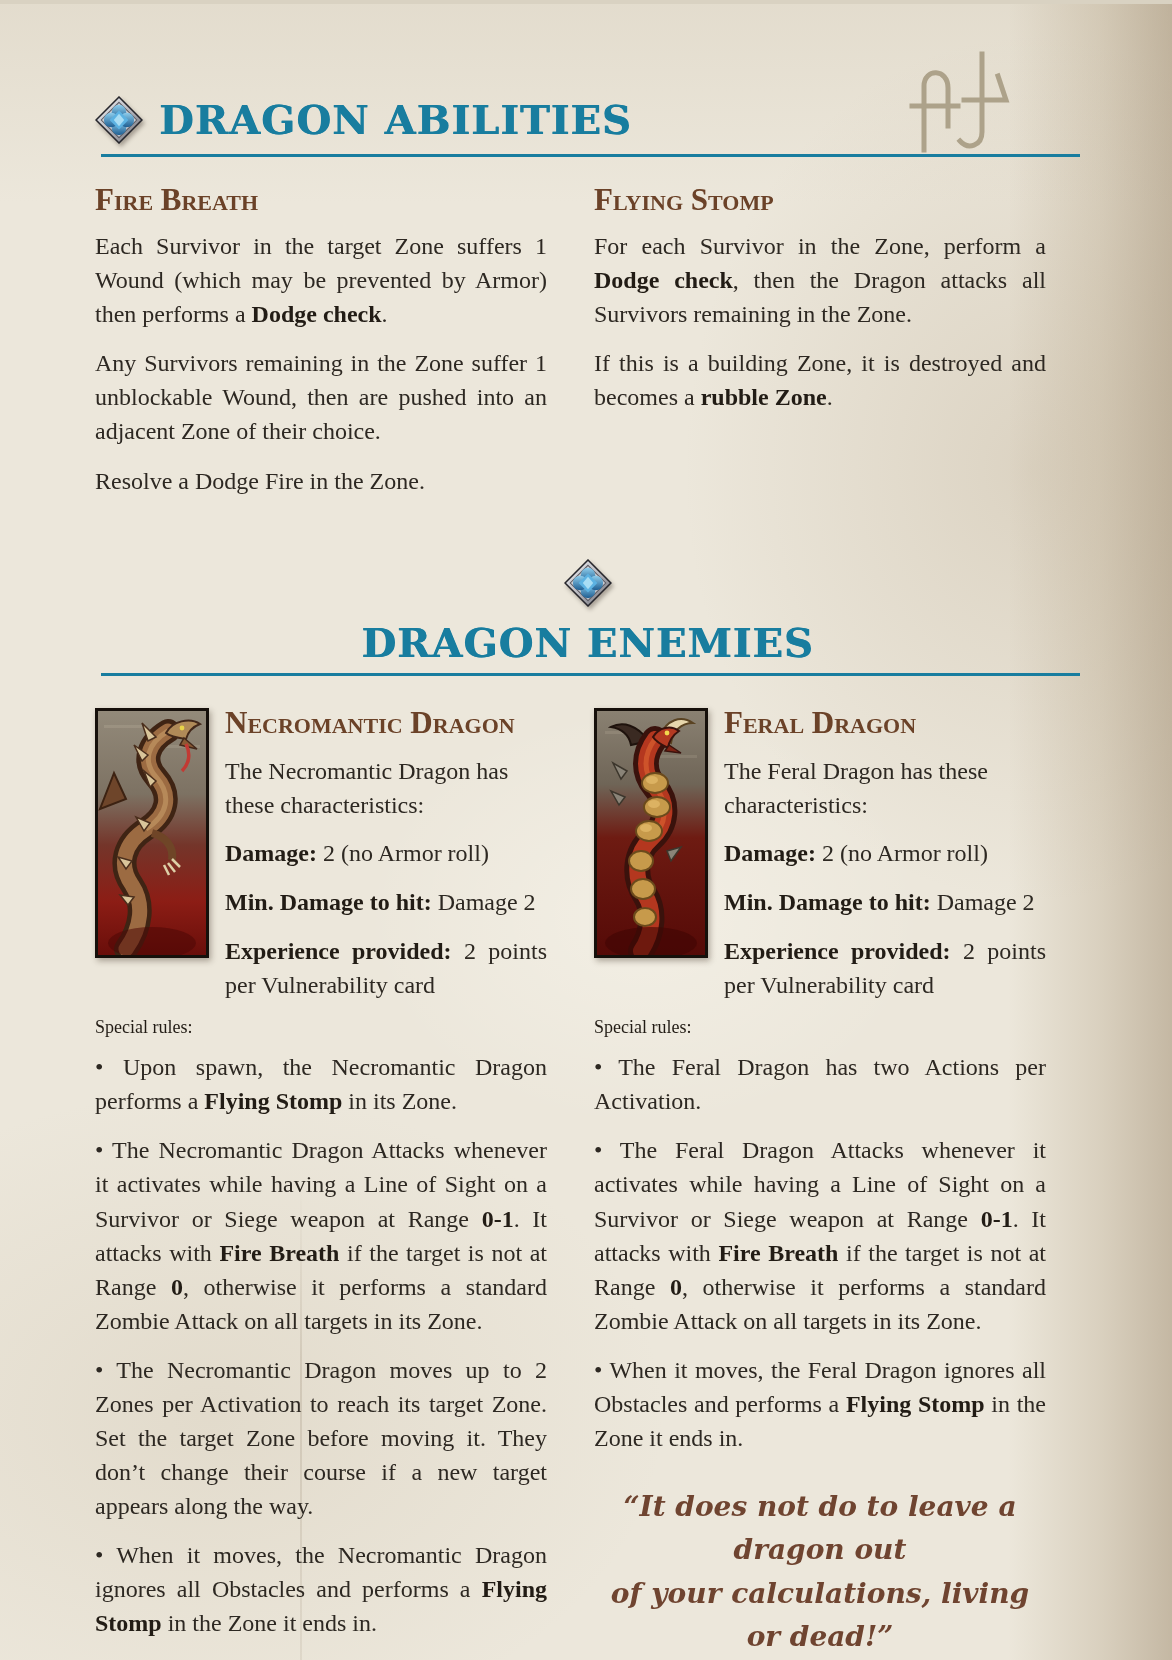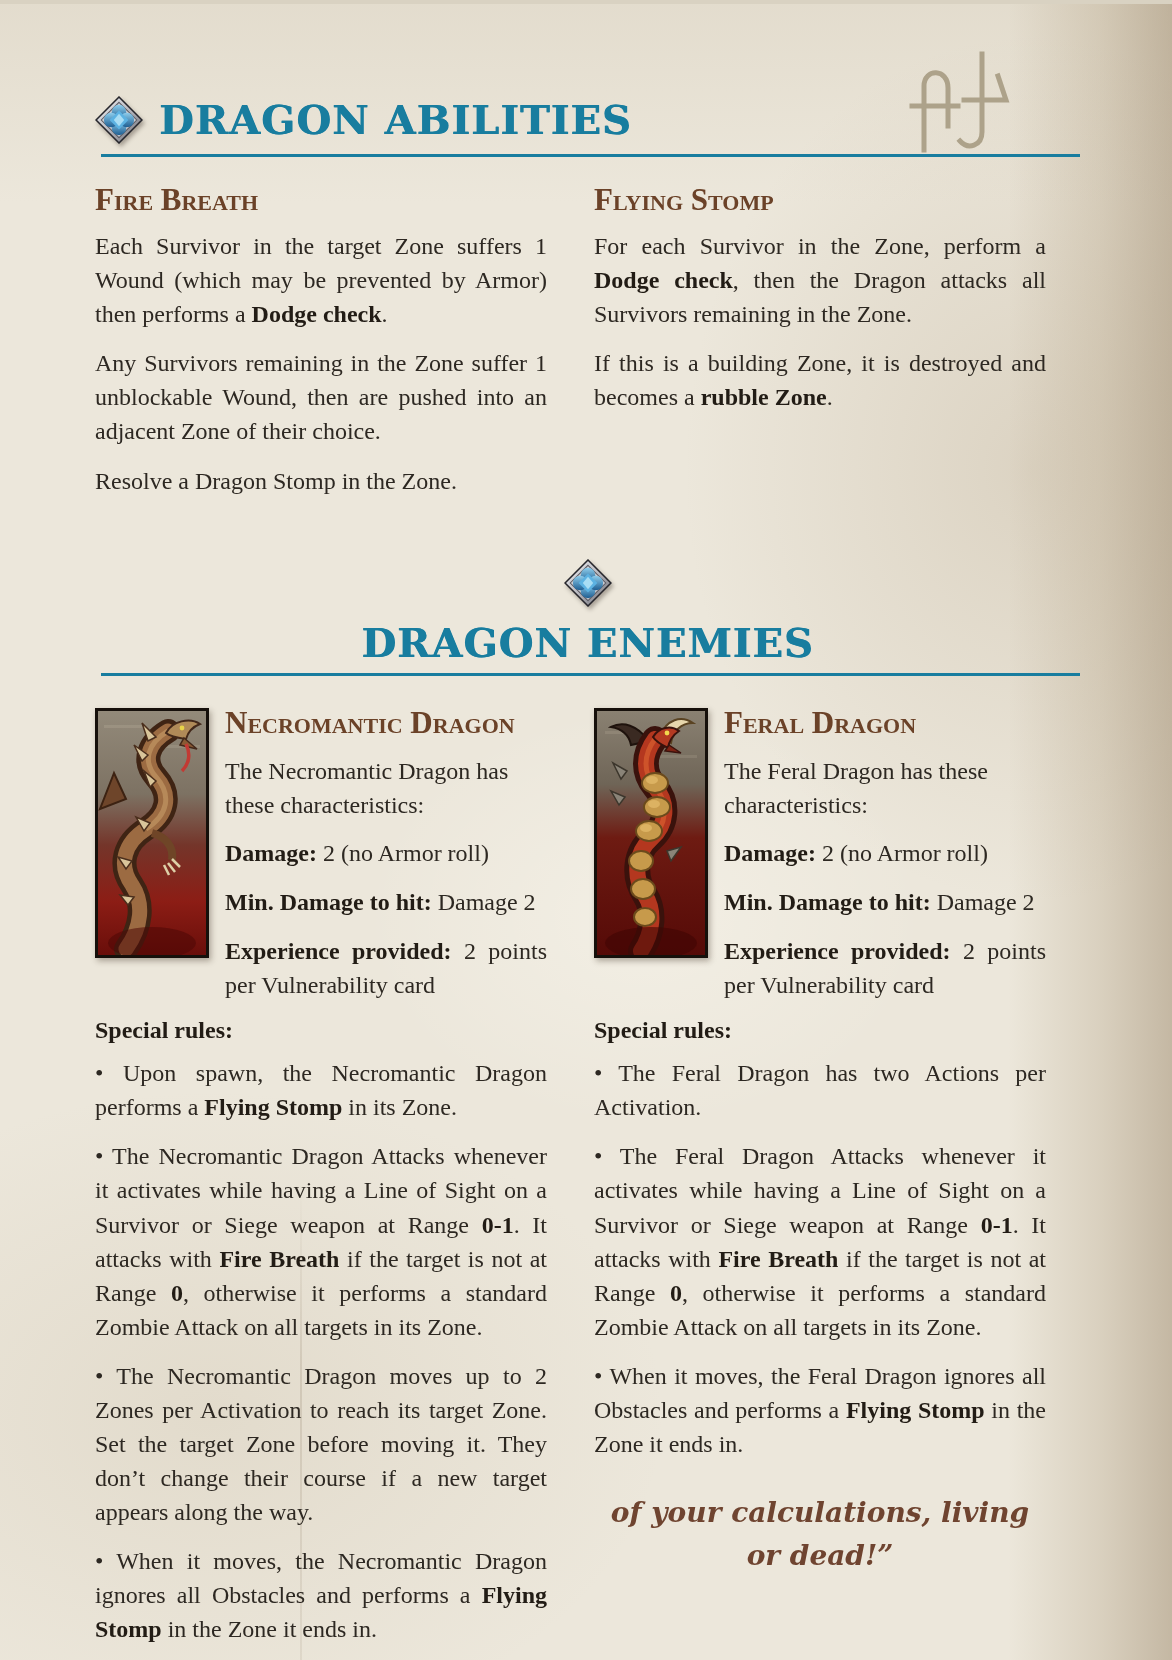--- a/index.html
+++ b/index.html
@@ -55,21 +55,21 @@
     float:left; width:114px; height:250px; margin:6px 16px 12px 0;
     border:3px solid #16100b; box-sizing:border-box;
     box-shadow:2px 3px 6px rgba(50,35,20,0.35);
     background:#6e1510;
   }
   .portrait svg { display:block; width:100%; height:100%; }
   .dragon-name { margin:4px 0 14px 0; }
   .intro { margin:0 0 14px 0; font-size:24px; line-height:1.42; color:#2d2822; }
   .intro.indented { margin-left:38px; }
   .stat { margin:0 0 15px 0; font-size:24px; line-height:1.42; color:#2d2822; text-align:justify; }
-  .special-label { clear:left; margin:14px 0 12px 0; font-size:24px; font-weight:bold; }
+  .special-label { clear:left; margin:14px 0 12px 0; font-size:18px; font-weight:normal; }
 
   .quote {
     margin:30px 0 0 0; text-align:center; color:#6f4430;
     font-family:"DejaVu Serif", serif; font-style:italic; font-weight:bold;
     font-size:28px; line-height:1.55;
   }
 </style>
 </head>
 <body>
 
@@ -116,21 +116,21 @@
         </span>
         <h1 class="sec-title">Dragon Abilities</h1>
       </header>
       <div class="divider"></div>
 
       <div class="two-col">
         <div>
           <h2 class="sub-heading">Fire Breath</h2>
           <p class="body-p"><span>Each Survivor in the target Zone suffers 1 Wound (which may be prevented by Armor) then performs a </span><b>Dodge check</b><span>.</span></p>
           <p class="body-p"><span>Any Survivors remaining in the Zone suffer 1 unblockable Wound, then are pushed into an adjacent Zone of their choice.</span></p>
-          <p class="body-p"><span>Resolve a Dragon Stomp in the Zone.</span></p>
+          <p class="body-p"><span>Resolve a Dodge Fire in the Zone.</span></p>
         </div>
         <div>
           <h2 class="sub-heading">Flying Stomp</h2>
           <p class="body-p"><span>For each Survivor in the Zone, perform a </span><b>Dodge check</b><span>, then the Dragon attacks all Survivors remaining in the Zone.</span></p>
           <p class="body-p"><span>If this is a building Zone, it is destroyed and becomes a </span><b>rubble Zone</b><span>.</span></p>
         </div>
       </div>
     </section>
 
     <section>
@@ -254,20 +254,21 @@
           <p class="intro">The Feral Dragon has these characteristics:</p>
           <p class="stat"><b>Damage:</b><span> 2 (no Armor roll)</span></p>
           <p class="stat"><b>Min. Damage to hit:</b><span> Damage 2</span></p>
           <p class="stat"><b>Experience provided:</b><span> 2 points per Vulnerability card</span></p>
           <p class="special-label">Special rules:</p>
           <p class="body-p"><span>• The Feral Dragon has two Actions per Activation.</span></p>
           <p class="body-p"><span>• The Feral Dragon Attacks whenever it activates while having a Line of Sight on a Survivor or Siege weapon at Range </span><b>0-1</b><span>. It attacks with </span><b>Fire Breath</b><span> if the target is not at Range </span><b>0</b><span>, otherwise it performs a standard Zombie Attack on all targets in its Zone.</span></p>
           <p class="body-p"><span>• When it moves, the Feral Dragon ignores all Obstacles and performs a </span><b>Flying Stomp</b><span> in the Zone it ends in.</span></p>
 
           <div class="quote">
+            <div>“It does not do to leave a dragon out</div>
             <div>of your calculations, living or dead!”</div>
           </div>
         </div>
 
       </div>
     </section>
   </div>
 </div>
 
 </body></html>

